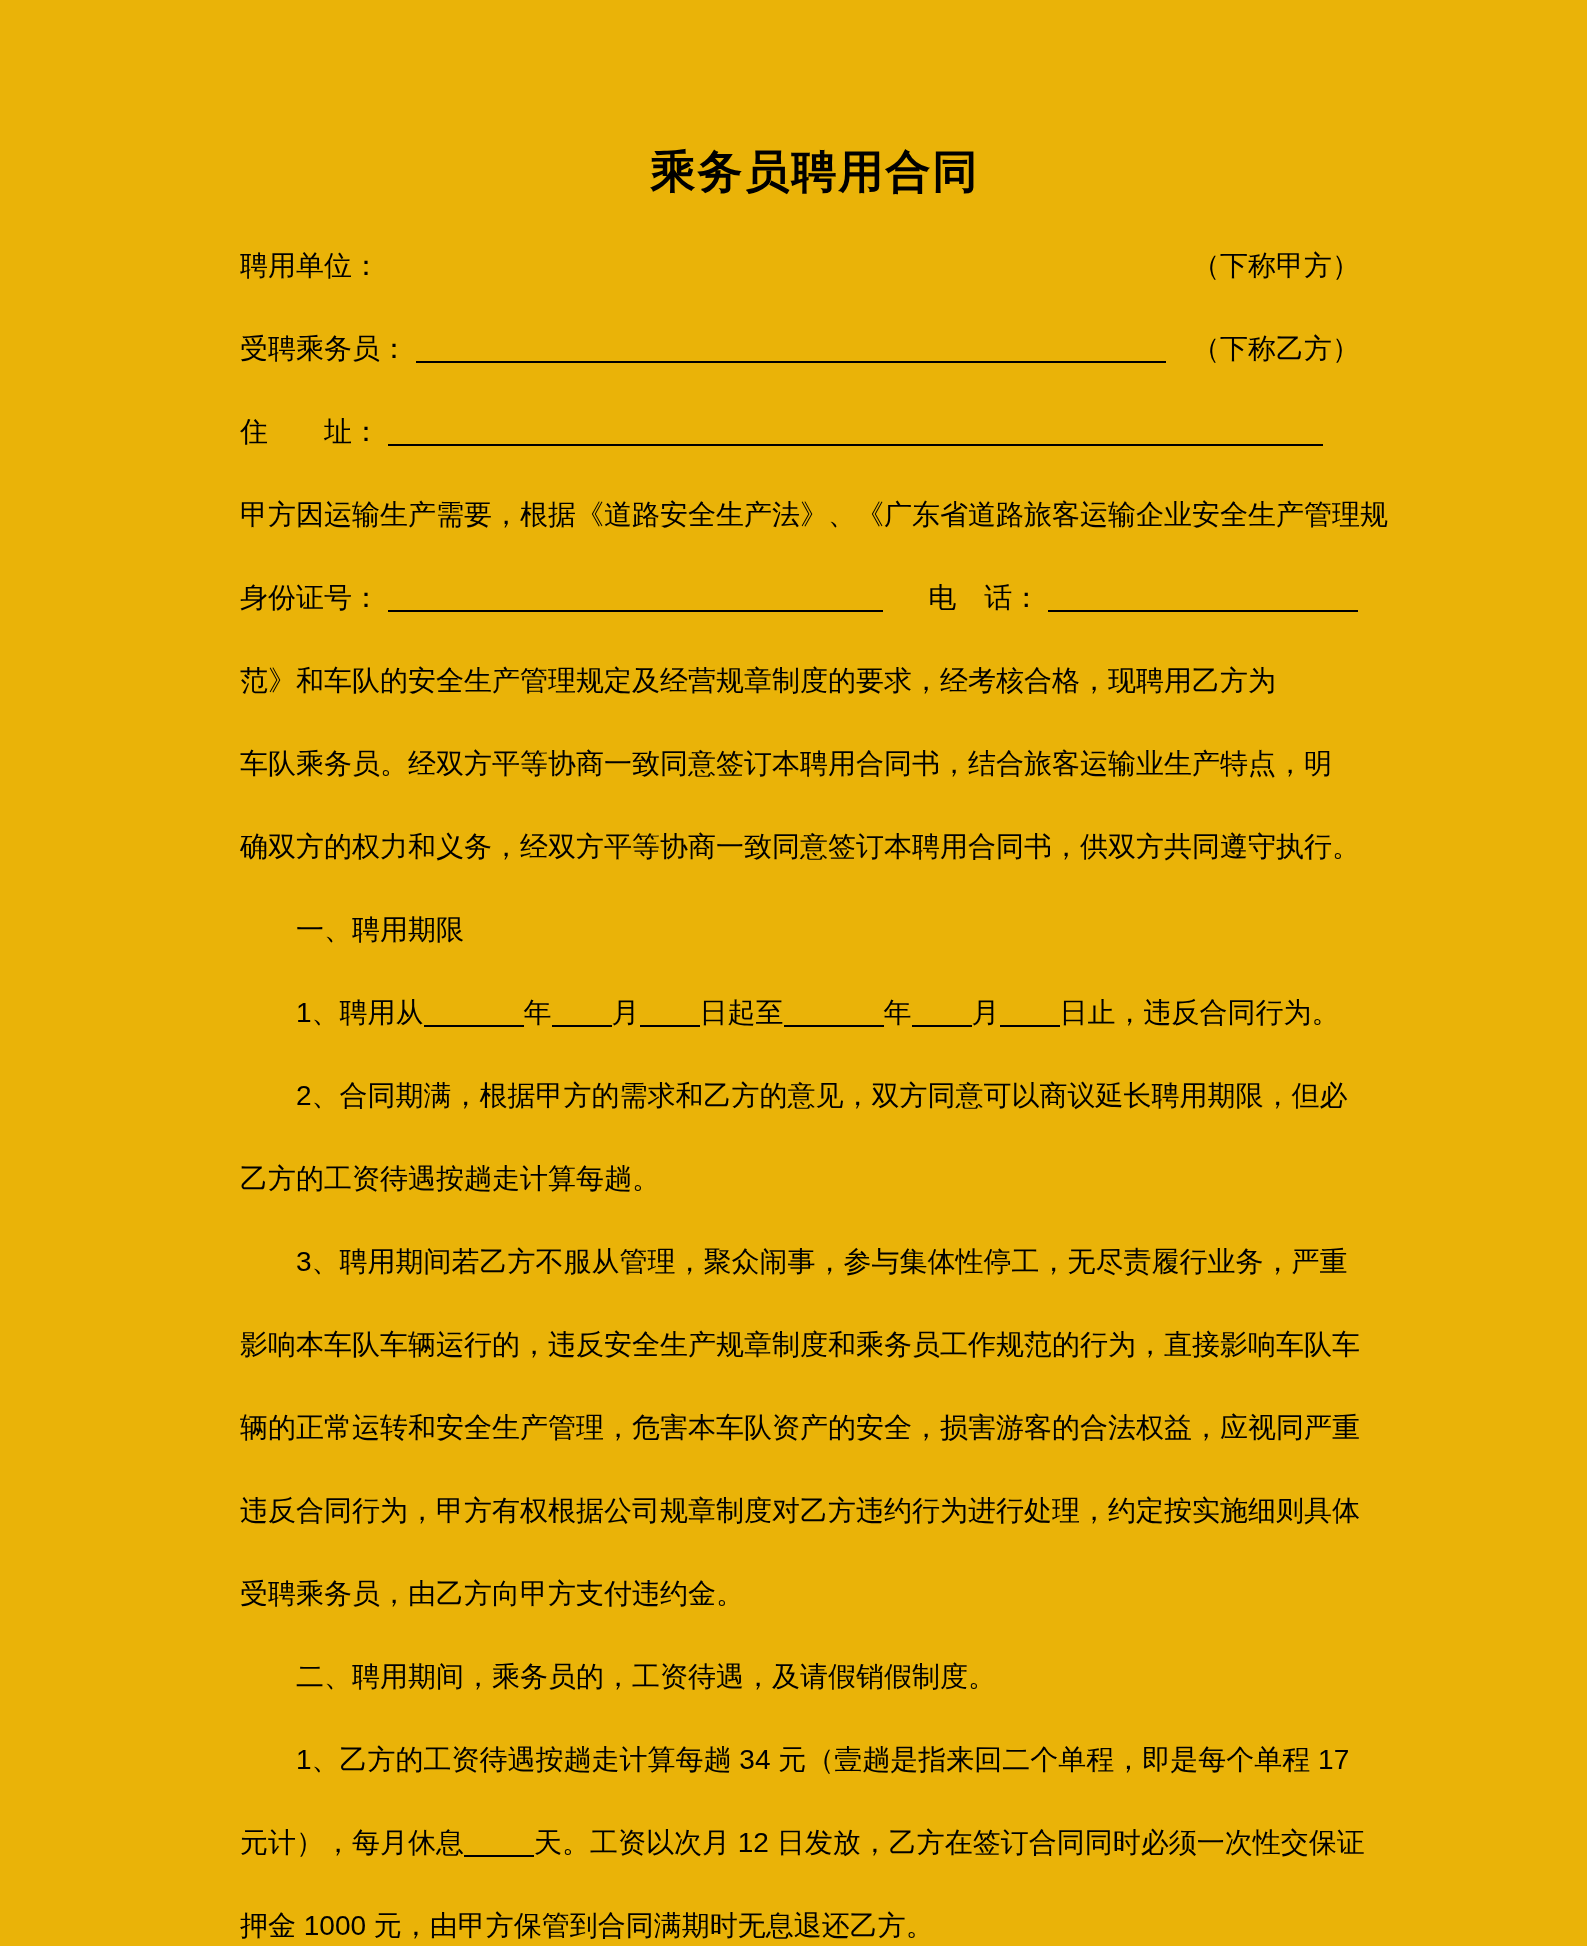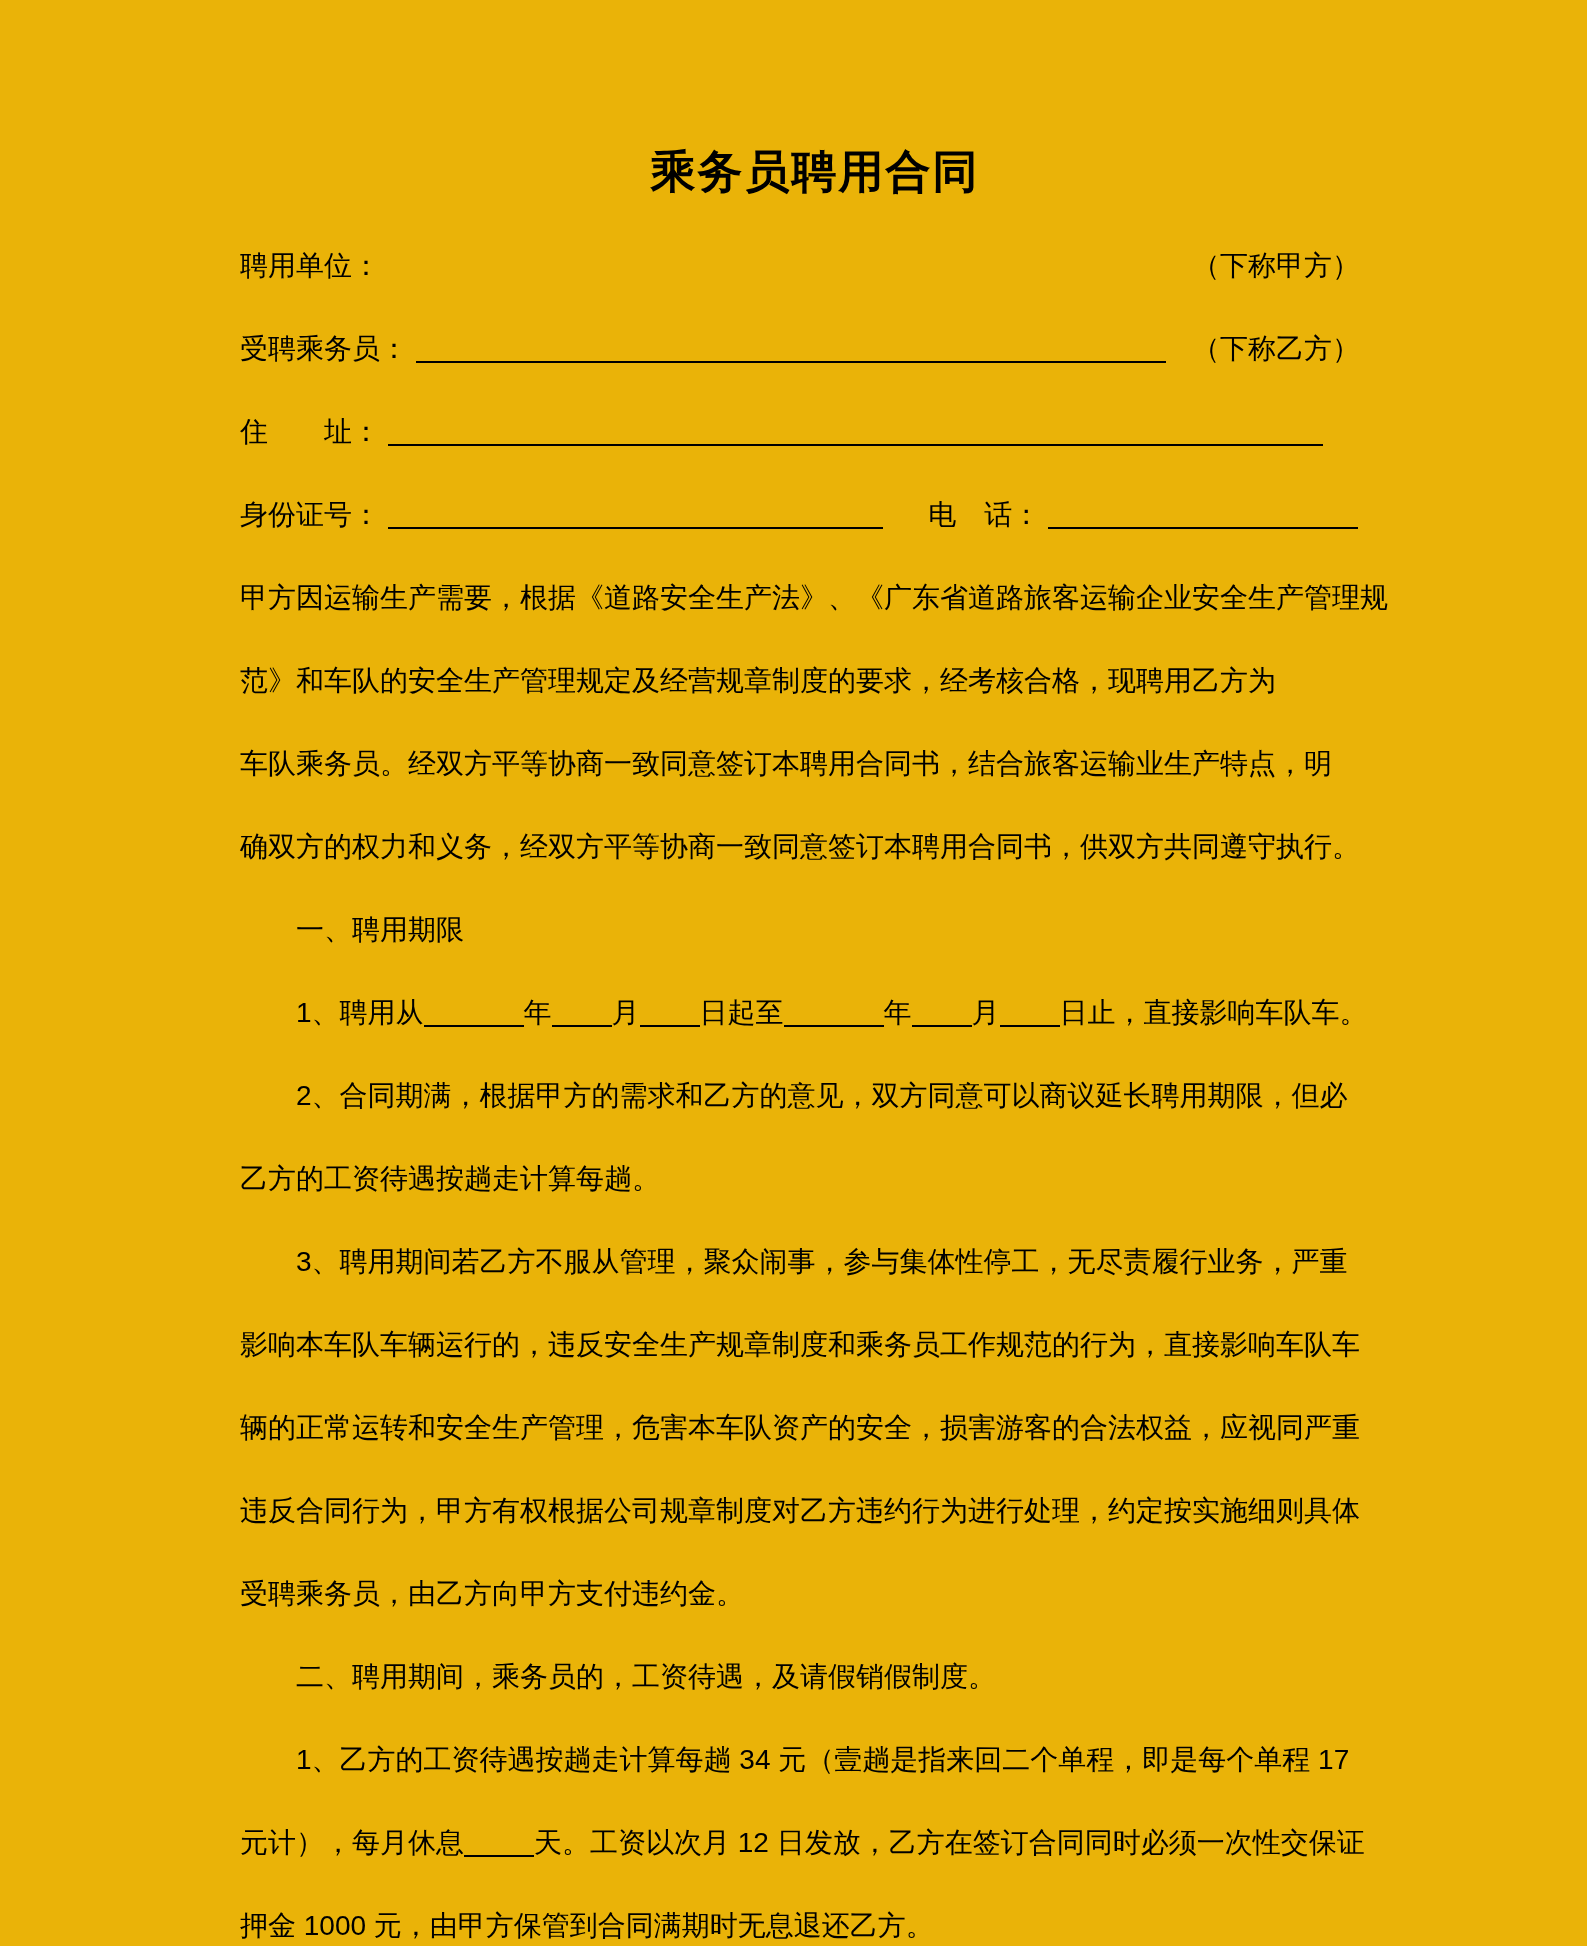--- a/index.html
+++ b/index.html
@@ -77,37 +77,37 @@
         <span>受聘乘务员：</span>
         <span class="blank w750"></span>
         <span class="suffix-right">（下称乙方）</span>
       </div>
 
       <div class="line field-row">
         <span>住　　址：</span>
         <span class="blank w935"></span>
       </div>
 
+      <div class="line">甲方因运输生产需要，根据《道路安全生产法》、《广东省道路旅客运输企业安全生产管理规</div>
+
       <div class="line field-row">
         <span>身份证号：</span>
         <span class="blank w495"></span>
         <span class="sp30"></span>
         <span>电　话：</span>
         <span class="blank w310"></span>
       </div>
-
-      <div class="line">甲方因运输生产需要，根据《道路安全生产法》、《广东省道路旅客运输企业安全生产管理规</div>
       <div class="line">范》和车队的安全生产管理规定及经营规章制度的要求，经考核合格，现聘用乙方为</div>
       <div class="line">车队乘务员。经双方平等协商一致同意签订本聘用合同书，结合旅客运输业生产特点，明</div>
       <div class="line">确双方的权力和义务，经双方平等协商一致同意签订本聘用合同书，供双方共同遵守执行。</div>
 
       <div class="line indent">一、聘用期限</div>
 
       <div class="line indent">
-        <span>1、聘用从</span><span class="blank w100"></span><span>年</span><span class="blank w60"></span><span>月</span><span class="blank w60"></span><span>日起至</span><span class="blank w100"></span><span>年</span><span class="blank w60"></span><span>月</span><span class="blank w60"></span><span>日止，直接影响车队车。</span>
+        <span>1、聘用从</span><span class="blank w100"></span><span>年</span><span class="blank w60"></span><span>月</span><span class="blank w60"></span><span>日起至</span><span class="blank w100"></span><span>年</span><span class="blank w60"></span><span>月</span><span class="blank w60"></span><span>日止，违反合同行为。</span>
       </div>
 
       <div class="line indent">2、合同期满，根据甲方的需求和乙方的意见，双方同意可以商议延长聘用期限，但必</div>
       <div class="line">乙方的工资待遇按趟走计算每趟。</div>
 
       <div class="line indent">3、聘用期间若乙方不服从管理，聚众闹事，参与集体性停工，无尽责履行业务，严重</div>
       <div class="line">影响本车队车辆运行的，违反安全生产规章制度和乘务员工作规范的行为，直接影响车队车</div>
       <div class="line">辆的正常运转和安全生产管理，危害本车队资产的安全，损害游客的合法权益，应视同严重</div>
       <div class="line">违反合同行为，甲方有权根据公司规章制度对乙方违约行为进行处理，约定按实施细则具体</div>
       <div class="line">受聘乘务员，由乙方向甲方支付违约金。</div>

